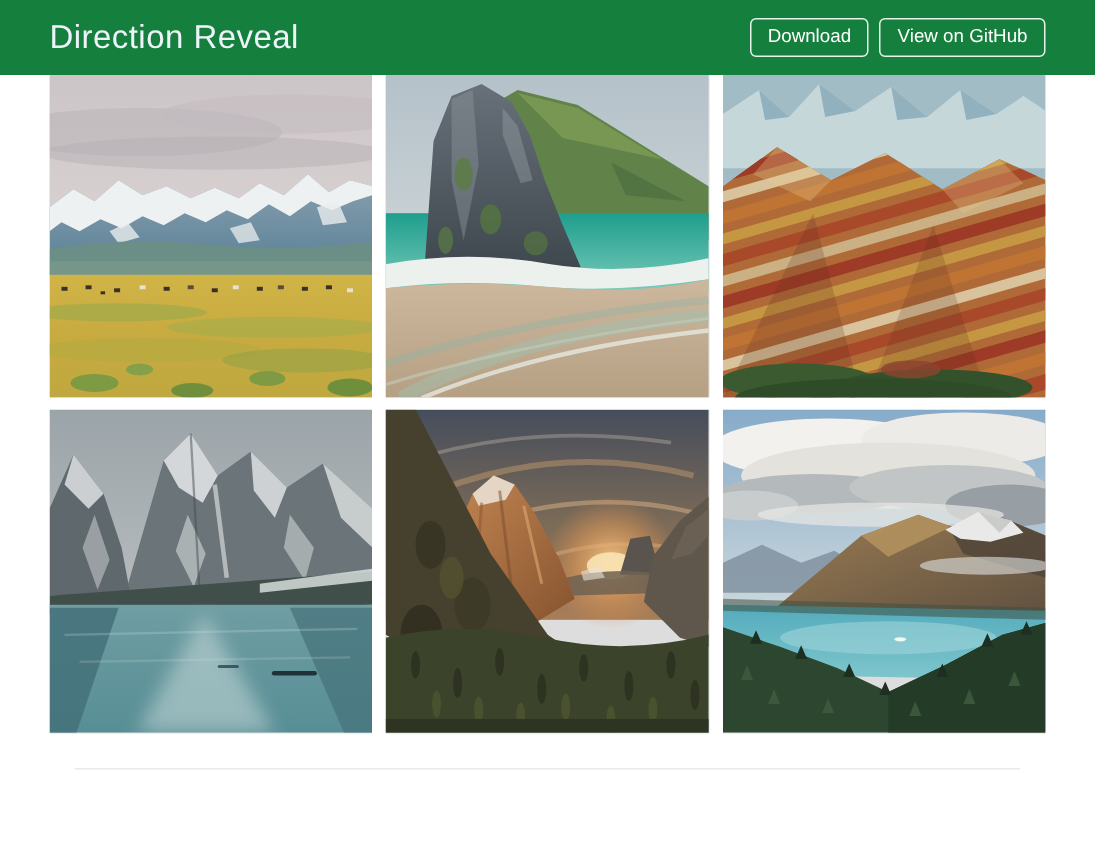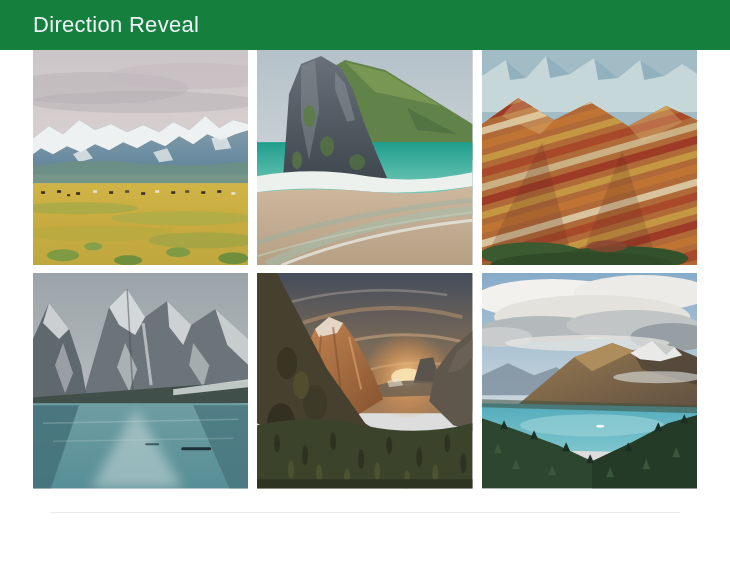--- a/index.html
+++ b/index.html
@@ -66,20 +66,24 @@
     border: none;
     border-top: 1px solid #e9e9e9;
     margin: 23px 17px 0;
   }
 </style>
 </head>
 <body>
 
 <header class="app-header">
   <h1 class="app-title">Direction Reveal</h1>
+  <div class="header-actions">
+    <button class="hdr-btn">Download</button>
+    <button class="hdr-btn">View on GitHub</button>
+  </div>
 </header>
 
 <main class="main">
 
   <div class="grid">
 
     <figure class="tile" title="Snowy mountains above a golden pasture with grazing cattle">
       <svg viewBox="0 0 215 215" preserveAspectRatio="none">
         <defs>
           <linearGradient id="a1sky" x1="0" y1="0" x2="0" y2="1">

